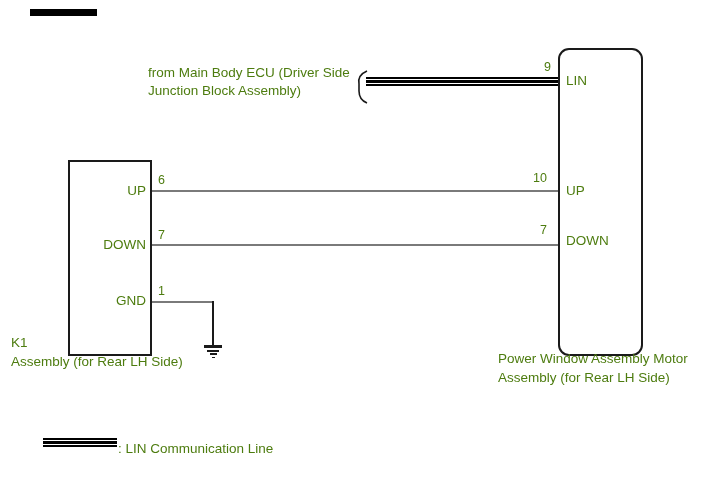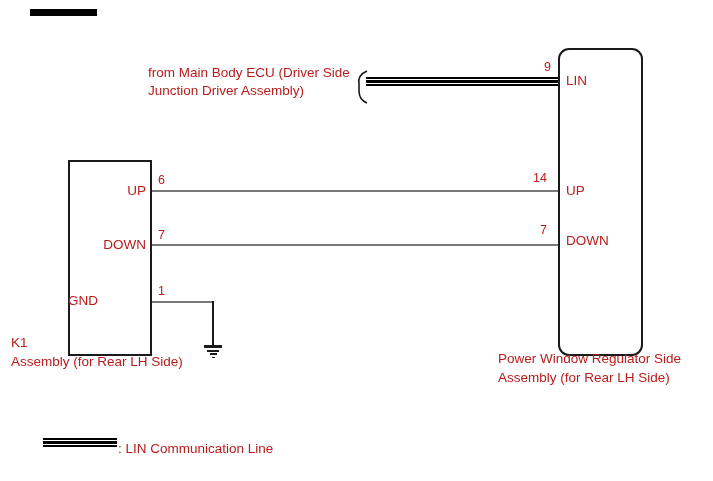--- a/index.html
+++ b/index.html
@@ -1,19 +1,19 @@
 <!DOCTYPE html>
 <html><head>
 <meta charset="utf-8">
 <style>
   html,body{margin:0;padding:0;background:#fff;}
   #stage{
     position:relative;width:713px;height:481px;background:#ffffff;
     font-family:"Liberation Sans","DejaVu Sans",sans-serif;
-    color:#b91c1c;overflow:hidden;
+    color:#4d7c0f;overflow:hidden;
   }
   .abs{position:absolute;}
   .txt{font-size:13.5px;line-height:18px;white-space:nowrap;}
   .pin-num{font-size:12.5px;line-height:13px;white-space:nowrap;}
   .pin-label{font-size:13.5px;line-height:14px;white-space:nowrap;}
   .wire{position:absolute;height:2px;background:#7a7a7a;}
   .blackbar{position:absolute;background:#000;}
   
   #k1-box{left:68px;top:160px;width:84px;height:196px;border:2.5px solid #1a1a1a;background:#fff;box-sizing:border-box;}
   #k2-box{left:558px;top:48px;width:85px;height:308px;border:2.5px solid #1a1a1a;border-radius:11px;background:#fff;box-sizing:border-box;}
@@ -28,37 +28,37 @@
 </style>
 </head>
 <body>
 
 <div id="stage">
 
   <div class="blackbar" style="left:30px;top:9px;width:67px;height:7px;"></div>
 
   <div class="abs txt" style="left:148px;top:64px;">
     <div>from Main Body ECU (Driver Side</div>
-    <div>Junction Driver Assembly)</div>
+    <div>Junction Block Assembly)</div>
   </div>
 
   <svg class="abs" style="left:354px;top:70px;" width="16" height="34" viewBox="0 0 16 34">
     <path d="M13,1 C6,4 4,9 5,14 L5,21 C5,27 8,31 13,33" fill="none" stroke="#1a1a1a" stroke-width="1.6"></path>
   </svg>
 
   <div class="lin-stripe" style="left:366px;top:77px;width:192px;"></div>
 
   <div class="abs pin-num" style="left:544px;top:61px;">9</div>
-  <div class="abs pin-num" style="left:533px;top:172px;">14</div>
+  <div class="abs pin-num" style="left:533px;top:172px;">10</div>
   <div class="abs pin-num" style="left:540px;top:224px;">7</div>
 
   <div class="abs" id="k1-box"></div>
   <div class="abs pin-label" style="left:68px;width:78px;top:184px;text-align:right;">UP</div>
   <div class="abs pin-label" style="left:68px;width:78px;top:238px;text-align:right;">DOWN</div>
-  <div class="abs pin-label" style="left:68px;width:78px;top:294px;">GND</div>
+  <div class="abs pin-label" style="left:68px;width:78px;top:294px;text-align:right;">GND</div>
 
   <div class="abs pin-num" style="left:158px;top:174px;">6</div>
   <div class="abs pin-num" style="left:158px;top:229px;">7</div>
   <div class="abs pin-num" style="left:158px;top:285px;">1</div>
 
   <div class="wire" style="left:152px;top:190px;width:406px;"></div>
   <div class="wire" style="left:152px;top:244px;width:406px;"></div>
 
   <div class="wire" style="left:152px;top:301px;width:61px;"></div>
   <div class="gnd-bar" style="left:212px;top:301px;width:2px;height:45px;"></div>
@@ -73,21 +73,21 @@
   <div class="abs pin-label" style="left:566px;top:74px;">LIN</div>
   <div class="abs pin-label" style="left:566px;top:184px;">UP</div>
   <div class="abs pin-label" style="left:566px;top:234px;">DOWN</div>
 
   <div class="abs caption" style="left:11px;top:334px;">
     <div>K1</div>
     <div>Assembly (for Rear LH Side)</div>
   </div>
 
   <div class="abs caption" style="left:498px;top:350px;">
-    <div>Power Window Regulator Side</div>
+    <div>Power Window Assembly Motor</div>
     <div>Assembly (for Rear LH Side)</div>
   </div>
 
   <div>
     <div class="lin-stripe" style="left:43px;top:438px;width:74px;"></div>
     <div class="abs txt" style="left:118px;top:440px;">: LIN Communication Line</div>
   </div>
 
 </div>
 

